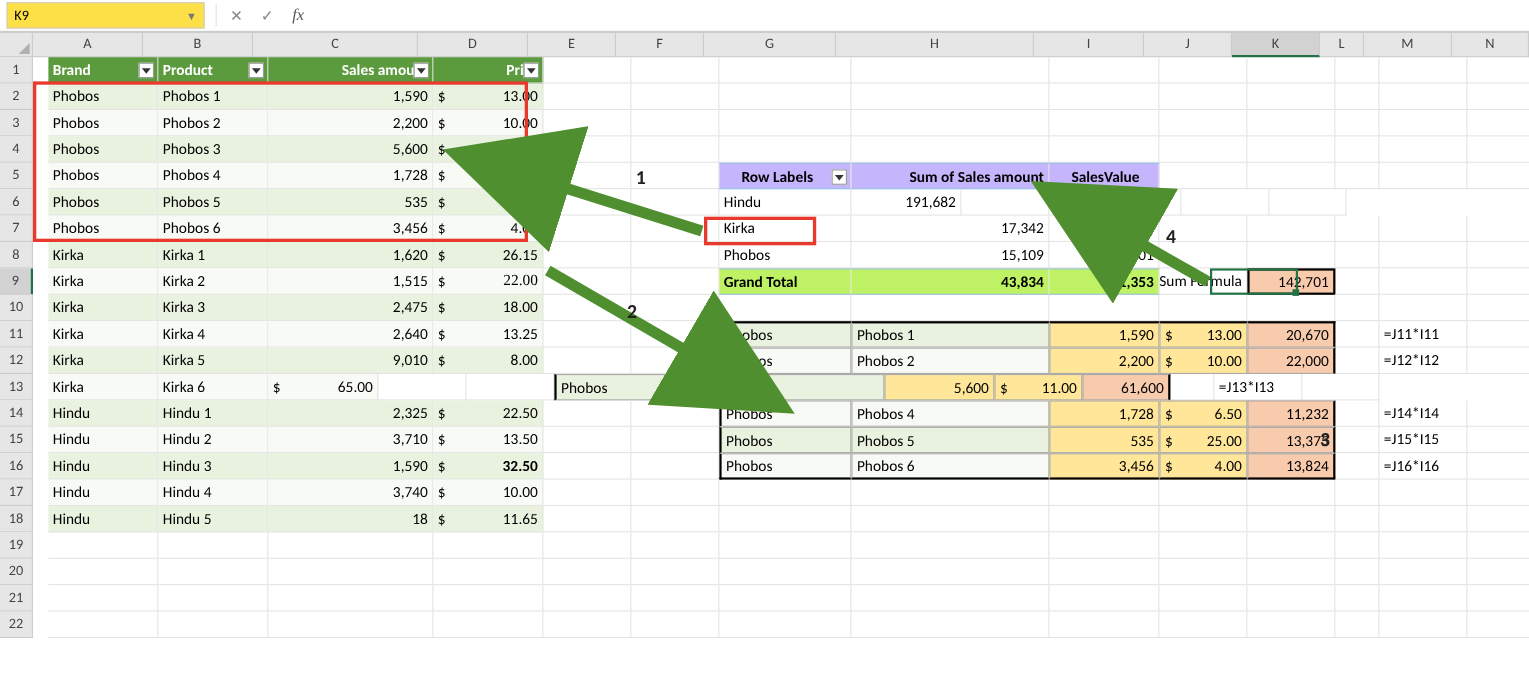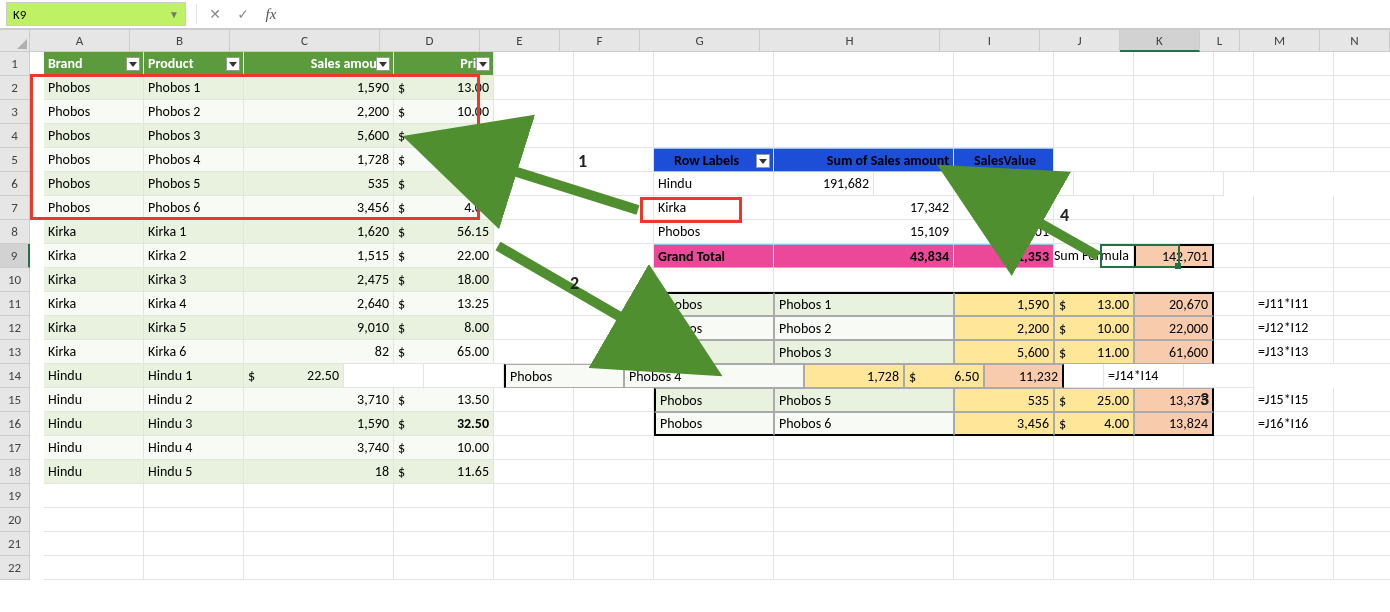--- a/index.html
+++ b/index.html
@@ -1,20 +1,20 @@
 <!DOCTYPE html>
 <html><head>
 <meta charset="utf-8">
 <style>
   * { box-sizing: border-box; margin: 0; padding: 0; }
   body { font-family: Calibri, Arial, sans-serif; font-size: 14px; background: #fff; color: #000; overflow: hidden; }
   
   
   .formula-bar { display: flex; align-items: center; height: 30px; border-bottom: 2px solid #ccc; background: #fff; }
-  .name-box { width: 180px; height: 24px; border: 1px solid #ccc; margin: 0 6px; padding: 0 6px; display: flex; align-items: center; justify-content: space-between; background: #bef264; }
+  .name-box { width: 180px; height: 24px; border: 1px solid #ccc; margin: 0 6px; padding: 0 6px; display: flex; align-items: center; justify-content: space-between; background: #fde047; }
   .name-box-text { font-size: 13px; }
   .name-box-dd { color: #777; font-size: 10px; }
   .vsep { width: 1px; height: 20px; background: #e1e1e1; margin: 0 4px; }
   .fb-btn { width: 28px; height: 22px; display: flex; align-items: center; justify-content: center; color: #888; font-size: 14px; }
   .fb-btn.fx { font-style: italic; color: #555; font-family: 'Times New Roman', serif; font-size: 15px; }
   .formula-input { flex: 1; height: 24px; border: none; padding: 0 6px; font-size: 14px; color: #000; outline: none; }
   
   
   .grid-wrap { position: relative; width: 1390px; height: 582px; overflow: hidden; }
   .corner { position: absolute; left: 0; top: 0; width: 30px; height: 22px; background: #e6e6e6; border-right: 1px solid #ccc; border-bottom: 1px solid #ccc; }
@@ -41,25 +41,25 @@
   
   
   .tbl-h { background: #5b9b3d; color: #fff; font-weight: bold; position: relative; }
   .tbl-h .dd { position: absolute; right: 3px; top: 5px; width: 14px; height: 14px; background: #fff; border: 1px solid #999; display:flex; align-items:center; justify-content:center; }
   .tbl-h .dd::after { content:''; width:0; height:0; border-left:4px solid transparent; border-right:4px solid transparent; border-top:5px solid #333; }
   
   .band-even { background: #e8f2df; }
   .band-odd  { background: #f8fbf5; }
   
   
-  .pv-h { background: #1d4ed8; font-weight: bold; border-top: 1px solid #9bc2e6; border-bottom: 1px solid #9bc2e6; padding-left: 20px; }
+  .pv-h { background: #c4b5fd; font-weight: bold; border-top: 1px solid #9bc2e6; border-bottom: 1px solid #9bc2e6; padding-left: 20px; }
   .pv-h.first { position:relative; }
   .pv-h .dd { position: absolute; right: 3px; top: 5px; width: 14px; height: 14px; background: #fff; border: 1px solid #999; display:flex;align-items:center;justify-content:center;}
   .pv-h .dd::after { content:''; width:0; height:0; border-left:4px solid transparent; border-right:4px solid transparent; border-top:5px solid #333; }
-  .pv-total { background: #ec4899; font-weight: bold; border-top: 1px solid #9bc2e6; border-bottom: 1px solid #9bc2e6; }
+  .pv-total { background: #bef264; font-weight: bold; border-top: 1px solid #9bc2e6; border-bottom: 1px solid #9bc2e6; }
   
   
   .hl-orange { background: #ffe699; }
   .hl-pink   { background: #f8cbad; }
   .thick-box-l { border-left: 2px solid #000 !important; }
   .thick-box-t { border-top: 2px solid #000 !important; }
   .thick-box-r { border-right: 2px solid #000 !important; }
   .thick-box-b { border-bottom: 2px solid #000 !important; }
   .thin-box { border: 1px solid #aaa; }
   
@@ -263,40 +263,40 @@
         <div class="cell cL"></div>
         <div class="cell cM"></div>
         <div class="cell cN"></div>
       </div>
       <div class="row">
         <div class="cell cA band-even">Kirka</div>
         <div class="cell cB band-even">Kirka 1</div>
         <div class="cell cC band-even r">1,620</div>
         <div class="cell cD band-even">
           <span class="dollar">$</span>
-          <span style="flex:1;text-align:right;">56.15</span>
+          <span style="flex:1;text-align:right;">26.15</span>
         </div>
         <div class="cell cE"></div>
         <div class="cell cF"></div>
         <div class="cell cG">Phobos</div>
         <div class="cell cH r">15,109</div>
         <div class="cell cI r">142,701</div>
         <div class="cell cJ"></div>
         <div class="cell cK"></div>
         <div class="cell cL"></div>
         <div class="cell cM"></div>
         <div class="cell cN"></div>
       </div>
       <div class="row">
         <div class="cell cA band-odd">Kirka</div>
         <div class="cell cB band-odd">Kirka 2</div>
         <div class="cell cC band-odd r">1,515</div>
         <div class="cell cD band-odd">
           <span class="dollar">$</span>
-          <span style="flex:1;text-align:right;">22.00</span>
+          <span style="flex:1;text-align:right;font-family:Liberation Serif, serif;">22.00</span>
         </div>
         <div class="cell cE"></div>
         <div class="cell cF"></div>
         <div class="cell cG pv-total">Grand Total</div>
         <div class="cell cH pv-total r">43,834</div>
         <div class="cell cI pv-total r">581,353</div>
         <div class="cell cJ r">Sum Formula</div>
         <div class="cell cK r hl-pink thick-box-t thick-box-b thick-box-l thick-box-r">142,701</div>
         <div class="cell cL"></div>
         <div class="cell cM"></div>
@@ -361,21 +361,20 @@
           <span style="flex:1;text-align:right;">10.00</span>
         </div>
         <div class="cell cK hl-pink r thick-box-r thin-box">22,000</div>
         <div class="cell cL"></div>
         <div class="cell cM">=J12*I12</div>
         <div class="cell cN"></div>
       </div>
       <div class="row">
         <div class="cell cA band-odd">Kirka</div>
         <div class="cell cB band-odd">Kirka 6</div>
-        <div class="cell cC band-odd r">82</div>
         <div class="cell cD band-odd">
           <span class="dollar">$</span>
           <span style="flex:1;text-align:right;">65.00</span>
         </div>
         <div class="cell cE"></div>
         <div class="cell cF"></div>
         <div class="cell cG band-even thick-box-l thin-box">Phobos</div>
         <div class="cell cH band-even thin-box">Phobos 3</div>
         <div class="cell cI hl-orange r thin-box">5,600</div>
         <div class="cell cJ hl-orange thin-box">
@@ -383,20 +382,21 @@
           <span style="flex:1;text-align:right;">11.00</span>
         </div>
         <div class="cell cK hl-pink r thick-box-r thin-box">61,600</div>
         <div class="cell cL"></div>
         <div class="cell cM">=J13*I13</div>
         <div class="cell cN"></div>
       </div>
       <div class="row">
         <div class="cell cA band-even">Hindu</div>
         <div class="cell cB band-even">Hindu 1</div>
+        <div class="cell cC band-even r">2,325</div>
         <div class="cell cD band-even">
           <span class="dollar">$</span>
           <span style="flex:1;text-align:right;">22.50</span>
         </div>
         <div class="cell cE"></div>
         <div class="cell cF"></div>
         <div class="cell cG band-odd thick-box-l thin-box">Phobos</div>
         <div class="cell cH band-odd thin-box">Phobos 4</div>
         <div class="cell cI hl-orange r thin-box">1,728</div>
         <div class="cell cJ hl-orange thin-box">

